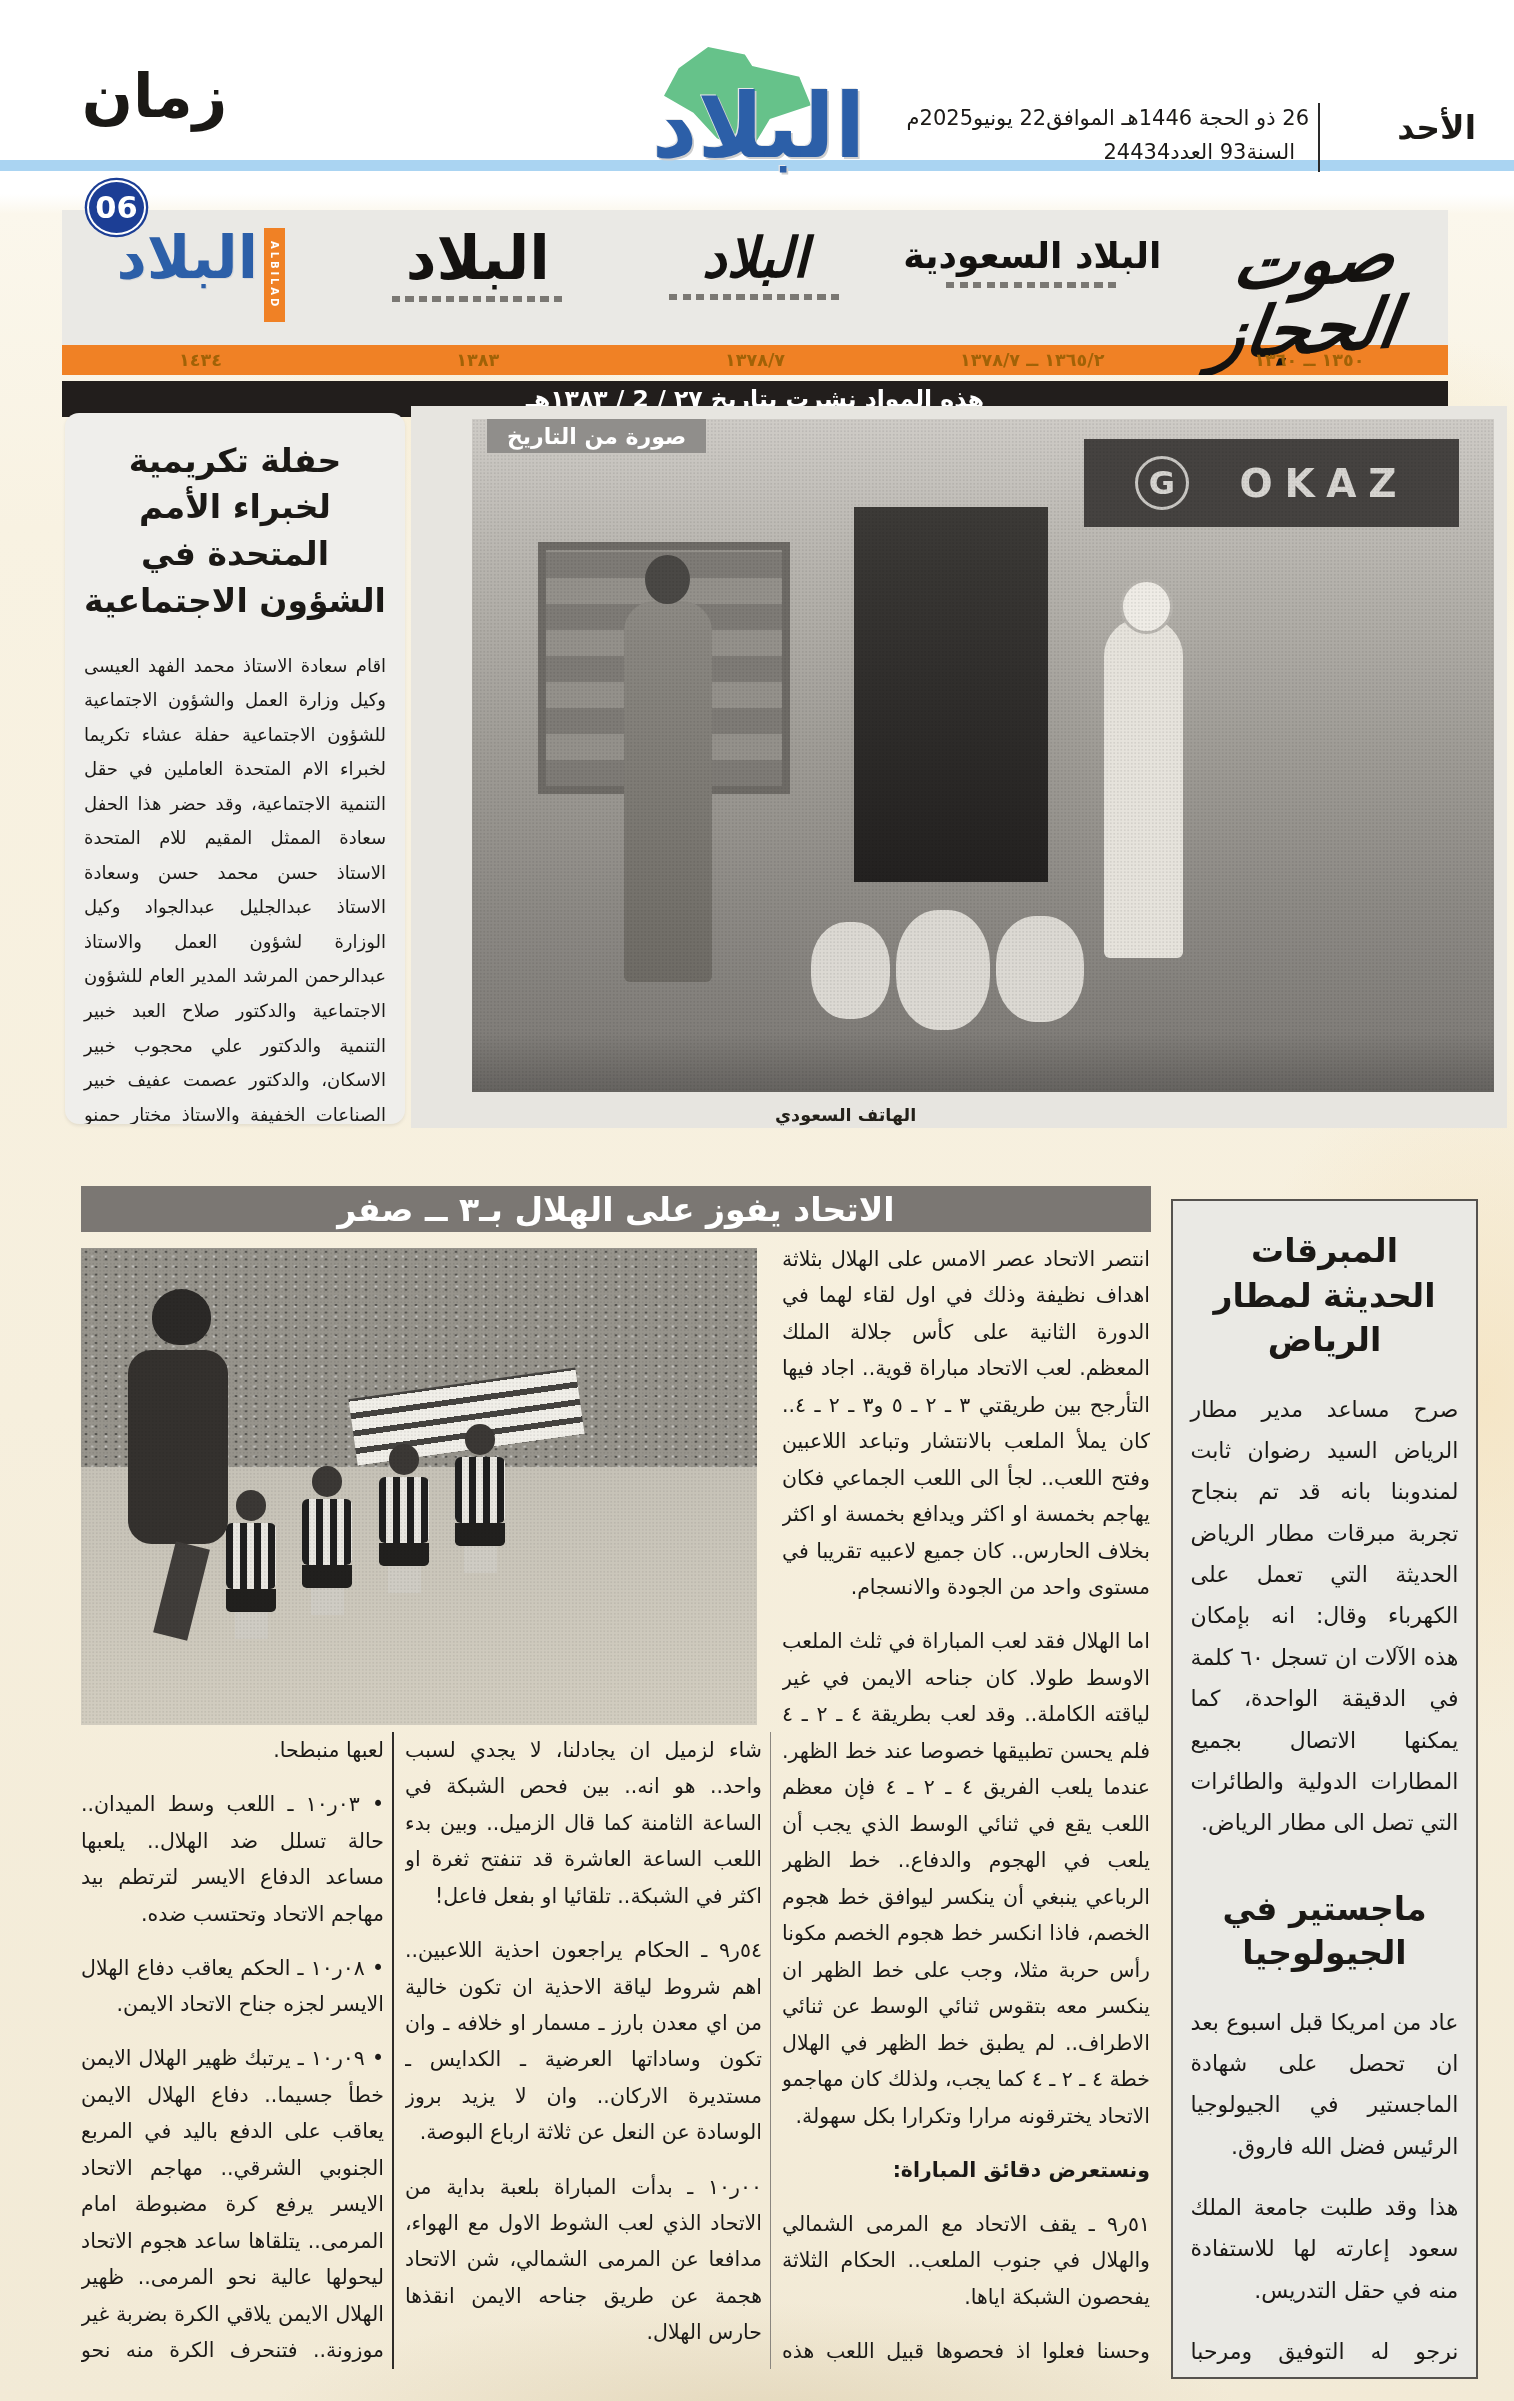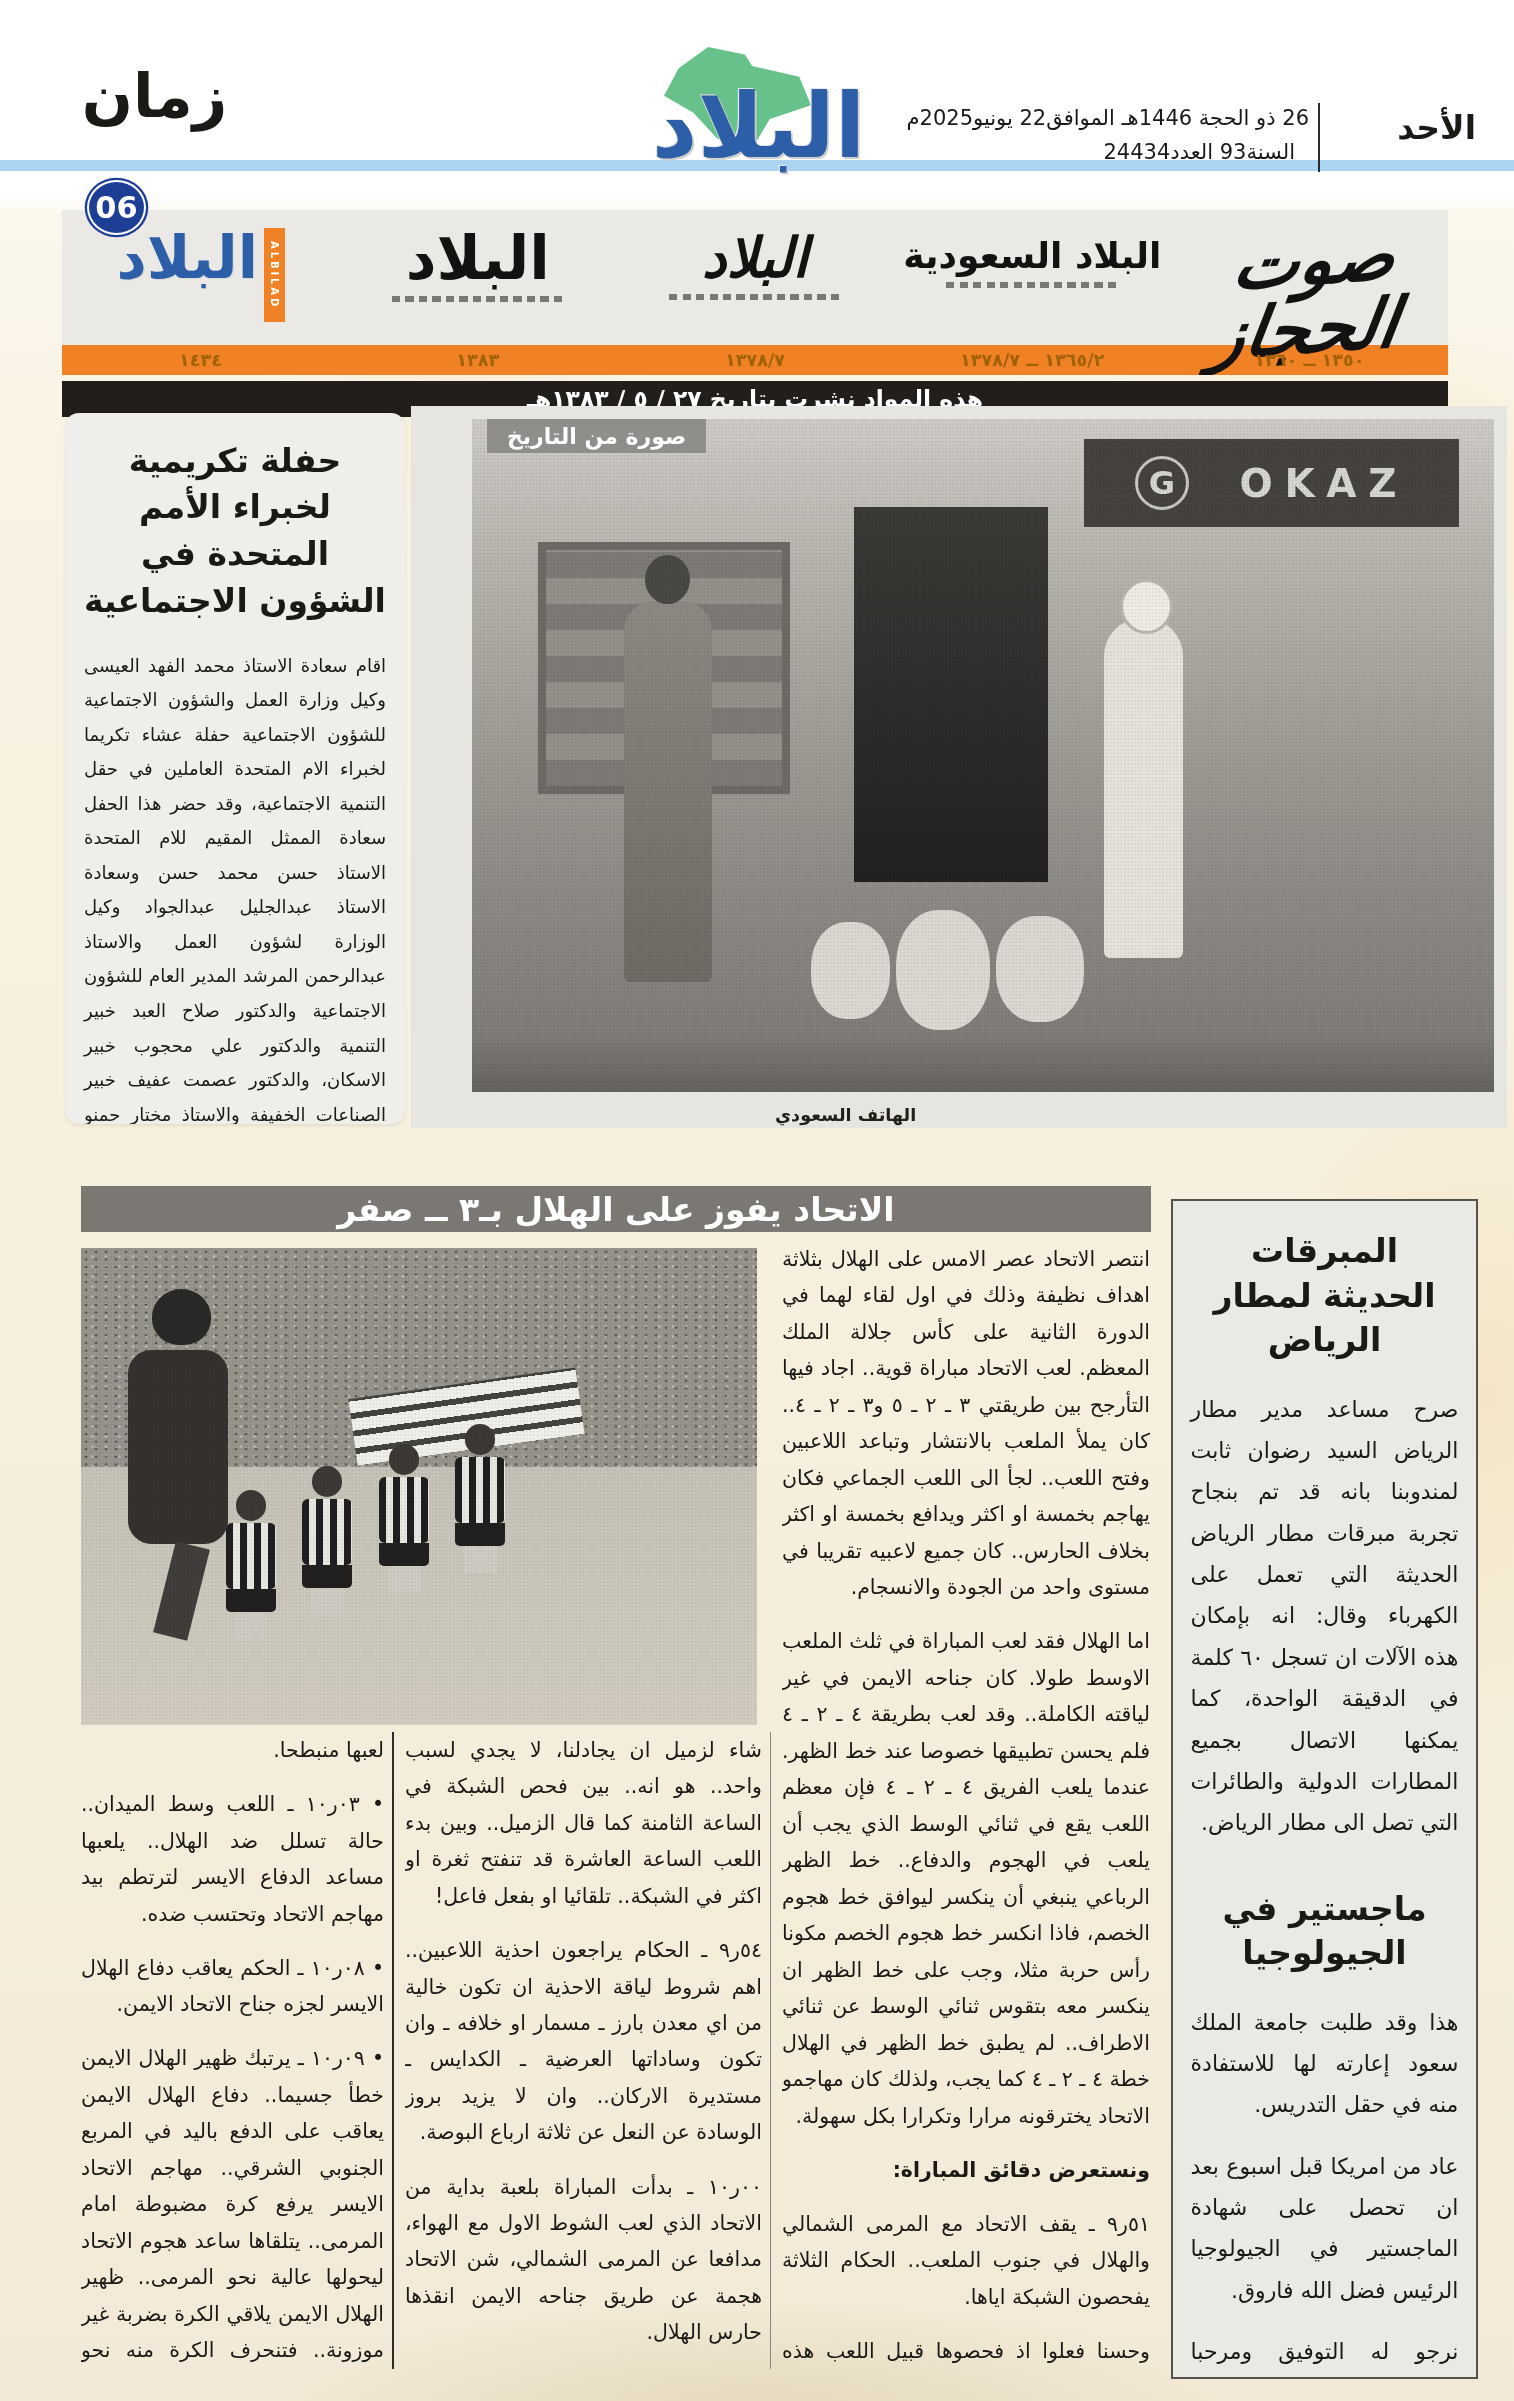--- a/index.html
+++ b/index.html
@@ -171,21 +171,21 @@
       <div class="mh-wrap">
         <div class="obar">
             <span>ALBILAD</span>
           </div>
         <div class="mh-name">البلاد</div>
       </div>
       <div class="mh-years">١٤٣٤</div>
     </div>
   </section>
 
-  <div class="abs archive-bar">هذه المواد نشرت بتاريخ ٢٧ / ٥ / ١٣٨٣هـ</div>
+  <div class="abs archive-bar">هذه المواد نشرت بتاريخ ٢٧ / 2 / ١٣٨٣هـ</div>
 
   <article class="abs un-card">
     <h2>حفلة تكريمية لخبراء الأمم المتحدة في الشؤون الاجتماعية</h2>
     <p>اقام سعادة الاستاذ محمد الفهد العيسى وكيل وزارة العمل والشؤون الاجتماعية للشؤون الاجتماعية حفلة عشاء تكريما لخبراء الام المتحدة العاملين في حقل التنمية الاجتماعية، وقد حضر هذا الحفل سعادة الممثل المقيم للام المتحدة الاستاذ حسن محمد حسن وسعادة الاستاذ عبدالجليل عبدالجواد وكيل الوزارة لشؤون العمل والاستاذ عبدالرحمن المرشد المدير العام للشؤون الاجتماعية والدكتور صلاح العبد خبير التنمية والدكتور علي محجوب خبير الاسكان، والدكتور عصمت عفيف خبير الصناعات الخفيفة والاستاذ مختار حمنو خبير التعاون والدكتور الشبكشي خبير التدريب وغيرهم من رجال وزارة العمل.</p>
   </article>
 
   <figure class="abs history-photo" style="margin:0">
     <div class="photo-badge">صورة من التاريخ</div>
     <div class="photo-art">
       <div class="pa-sign">
@@ -263,19 +263,19 @@
     <p>• ٠٩ر١٠ ـ يرتبك ظهير الهلال الايمن خطأ جسيما.. دفاع الهلال الايمن يعاقب على الدفع باليد في المربع الجنوبي الشرقي.. مهاجم الاتحاد الايسر يرفع كرة مضبوطة امام المرمى.. يتلقاها ساعد هجوم الاتحاد ليحولها عالية نحو المرمى.. ظهير الهلال الايمن يلاقي الكرة بضربة غير موزونة.. فتنحرف الكرة منه نحو مرماه.. ولكن الى الجهة الخالية شرق الملعب.. لا ينبغي للظهير ان يلعب الكرات الطائرة دون ان يكون واثقا من احكام الضربة.. مكان الظهير لا يحتمل انحراف الكرة.. او.. الجلال.</p>
   </div>
 
   <div class="abs rule-a"></div>
   <div class="abs rule-b"></div>
 
   <aside class="abs sidebar">
     <h2>المبرقات الحديثة لمطار الرياض</h2>
     <p>صرح مساعد مدير مطار الرياض السيد رضوان ثابت لمندوبنا بانه قد تم بنجاح تجربة مبرقات مطار الرياض الحديثة التي تعمل على الكهرباء وقال: انه بإمكان هذه الآلات ان تسجل ٦٠ كلمة في الدقيقة الواحدة، كما يمكنها الاتصال بجميع المطارات الدولية والطائرات التي تصل الى مطار الرياض.</p>
     <h2 class="second">ماجستير في الجيولوجيا</h2>
+    <p>عاد من امريكا قبل اسبوع بعد ان تحصل على شهادة الماجستير في الجيولوجيا الرئيس فضل الله فاروق.</p>
     <p>هذا وقد طلبت جامعة الملك سعود إعارته لها للاستفادة منه في حقل التدريس.</p>
-    <p>عاد من امريكا قبل اسبوع بعد ان تحصل على شهادة الماجستير في الجيولوجيا الرئيس فضل الله فاروق.</p>
     <p>نرجو له التوفيق ومرحبا بقدومه.</p>
   </aside>
 
 </div>
 
 
 </body></html>

